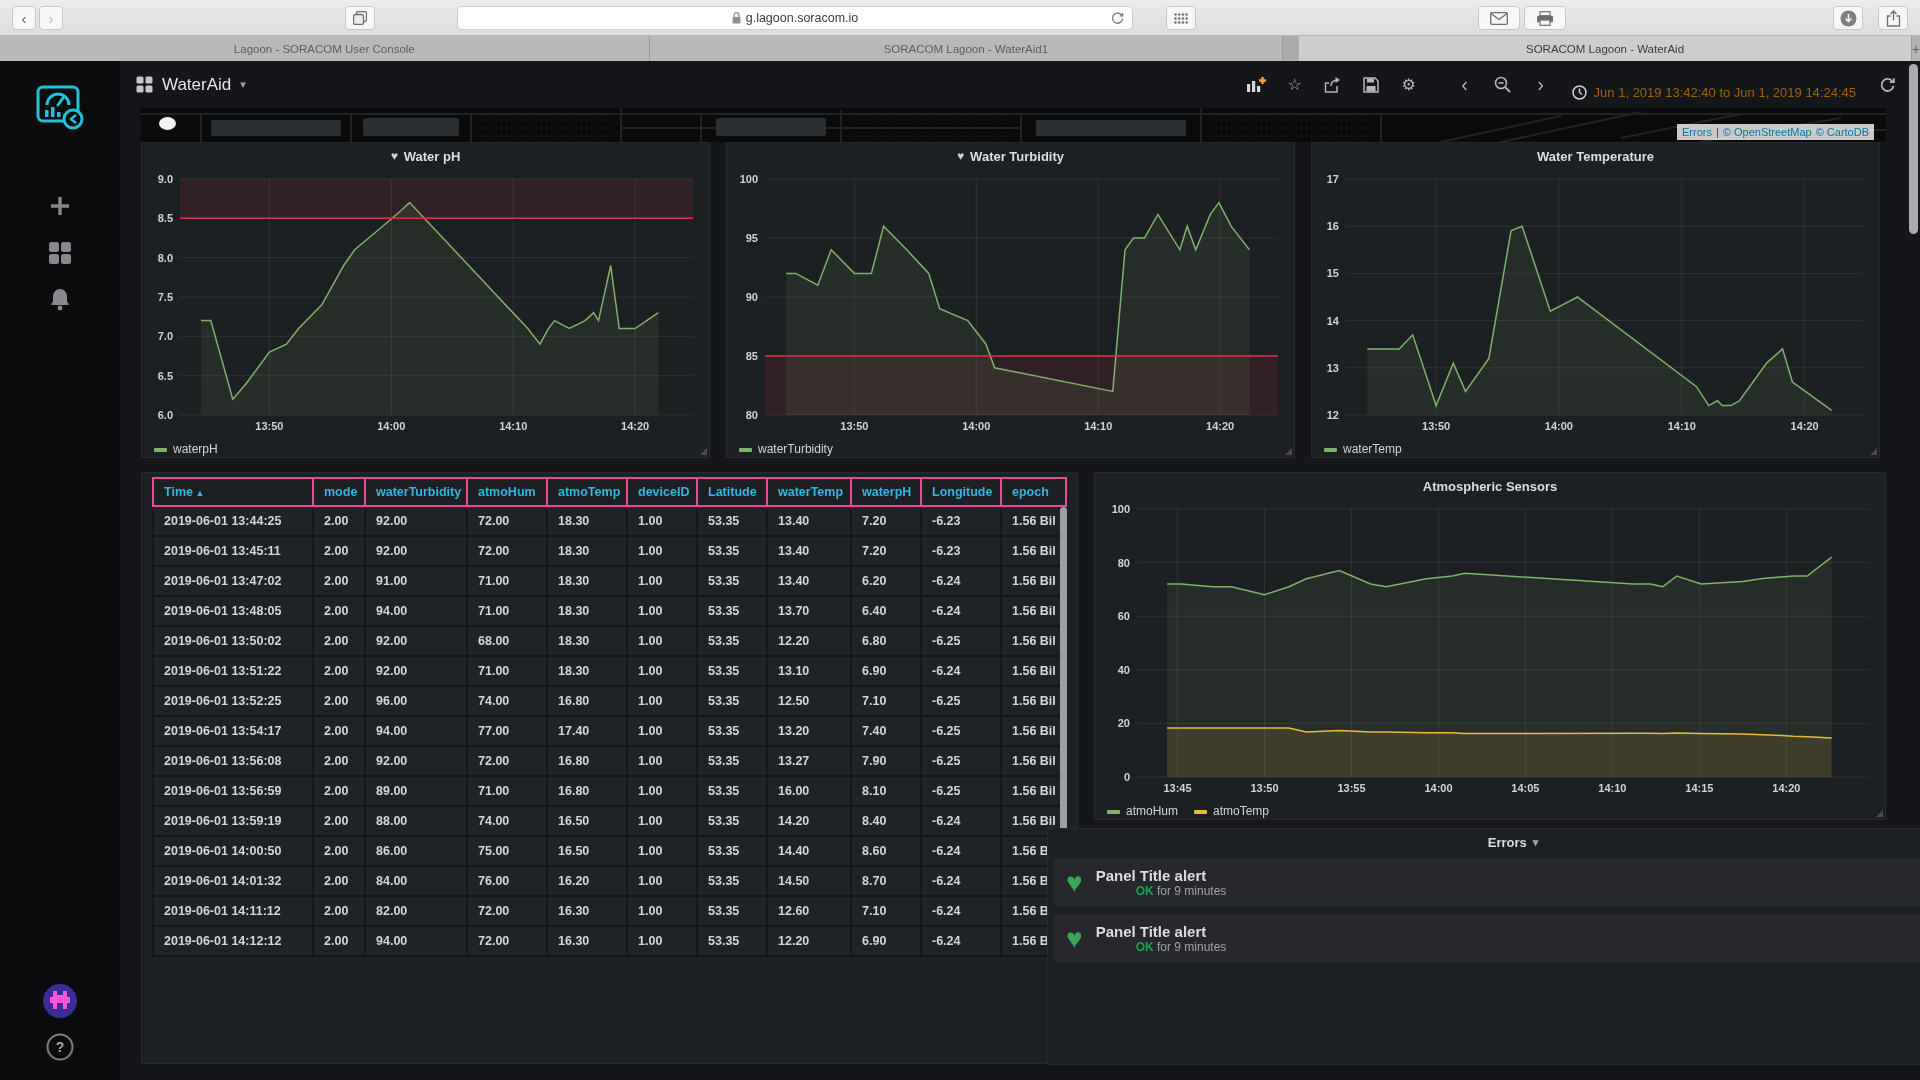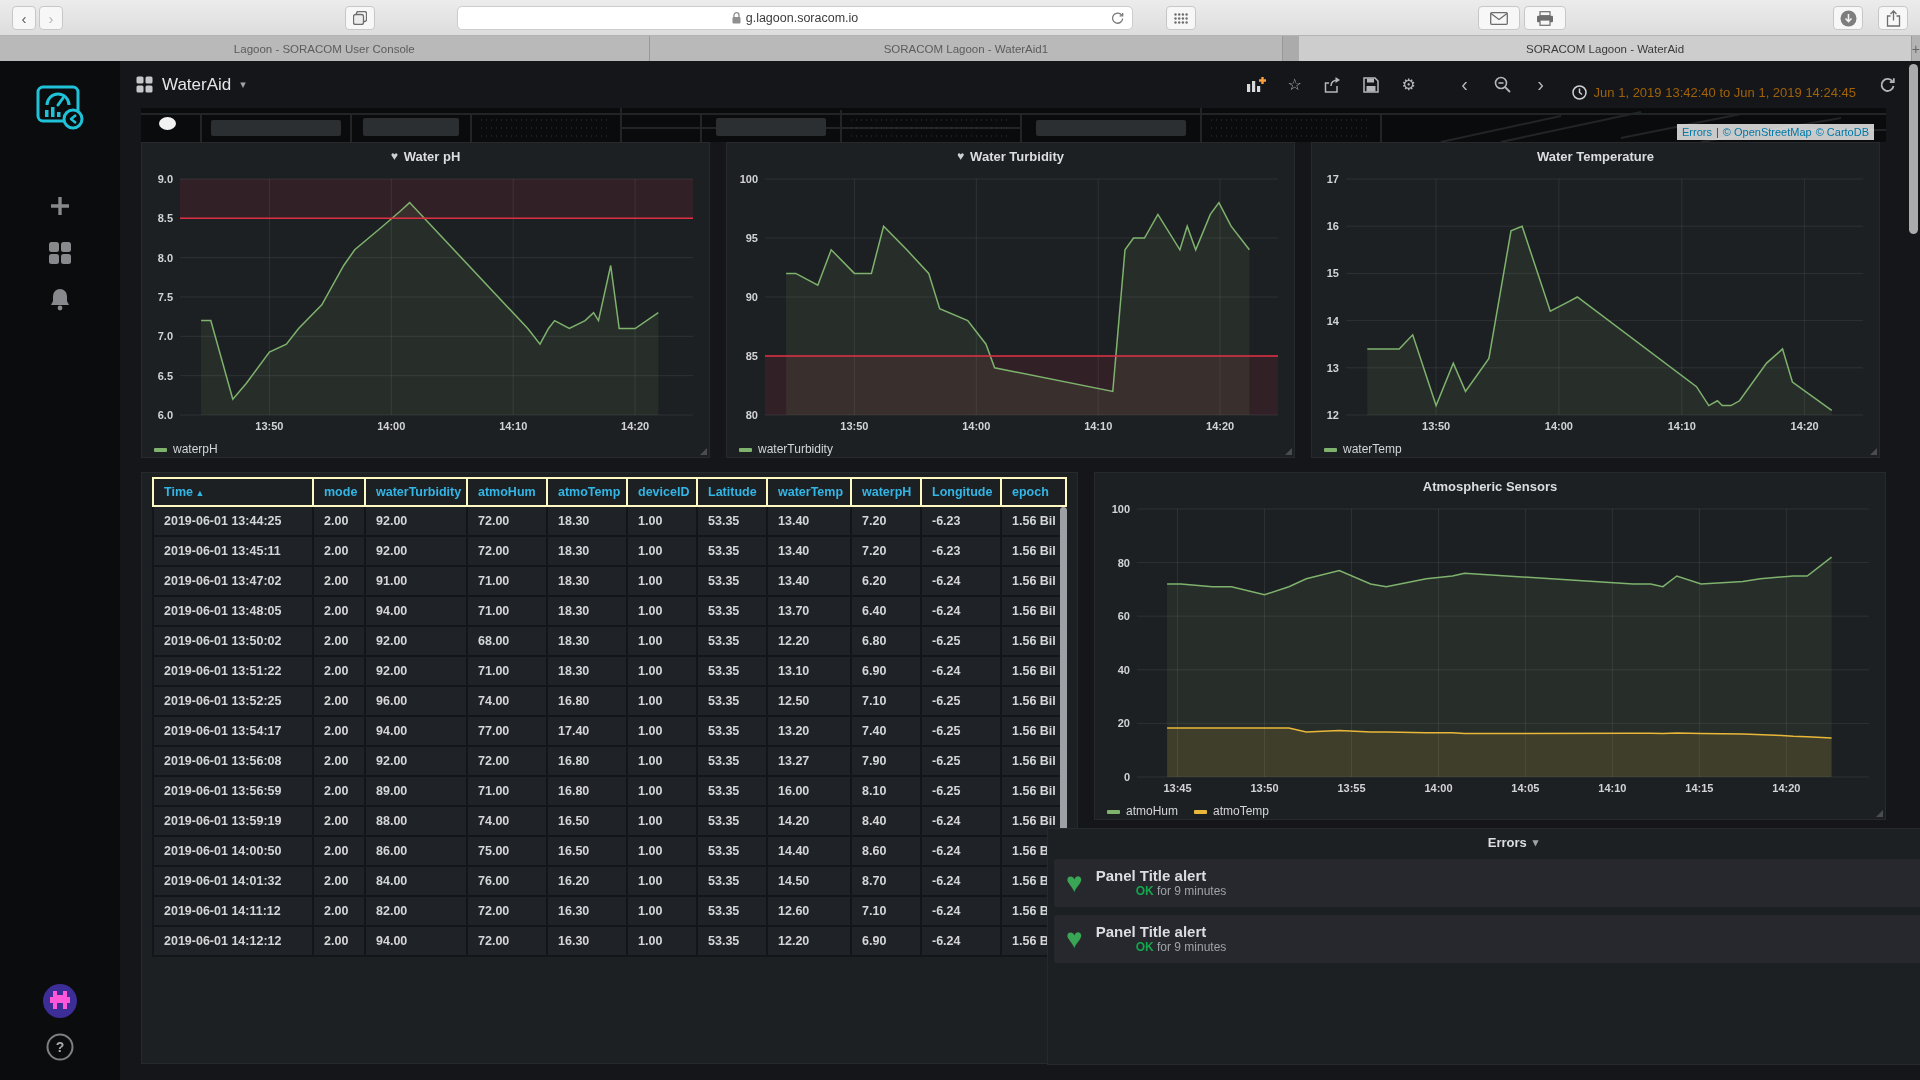--- a/index.html
+++ b/index.html
@@ -70,21 +70,21 @@
   .p-turb{left:606px;top:81px;width:569px;height:316px;}
   .p-temp{left:1191px;top:81px;width:569px;height:316px;}
   .p-table{left:21px;top:411px;width:937px;height:592px;}
   .p-atmos{left:974px;top:411px;width:792px;height:348px;}
   .p-errors{left:927px;top:767px;width:932px;height:237px;}
 
   
   .tbl-wrap{flex:1;overflow:hidden;margin:4px 10px 8px;position:relative;}
   table{width:100%;border-collapse:collapse;table-layout:fixed;font-size:12.5px;color:#d5d6d8;}
   th{color:#33b5e5;font-weight:bold;text-align:left;padding:6px 0 6px 10px;background:#1d2023;
-    border:2px solid #fef9c3;font-size:12.5px;white-space:nowrap;overflow:hidden;}
+    border:2px solid #ec4899;font-size:12.5px;white-space:nowrap;overflow:hidden;}
   td{padding:0 0 0 10px;height:30px;background:#1f2226;border:2px solid #131518;font-weight:600;
     white-space:nowrap;overflow:hidden;}
   th:nth-child(1),td:nth-child(1){width:160px;}
   th:nth-child(2),td:nth-child(2){width:52px;}
   th:nth-child(3),td:nth-child(3){width:102px;}
   th:nth-child(4),td:nth-child(4){width:80px;}
   th:nth-child(5),td:nth-child(5){width:80px;}
   th:nth-child(6),td:nth-child(6){width:70px;}
   th:nth-child(7),td:nth-child(7){width:70px;}
   th:nth-child(8),td:nth-child(8){width:84px;}

